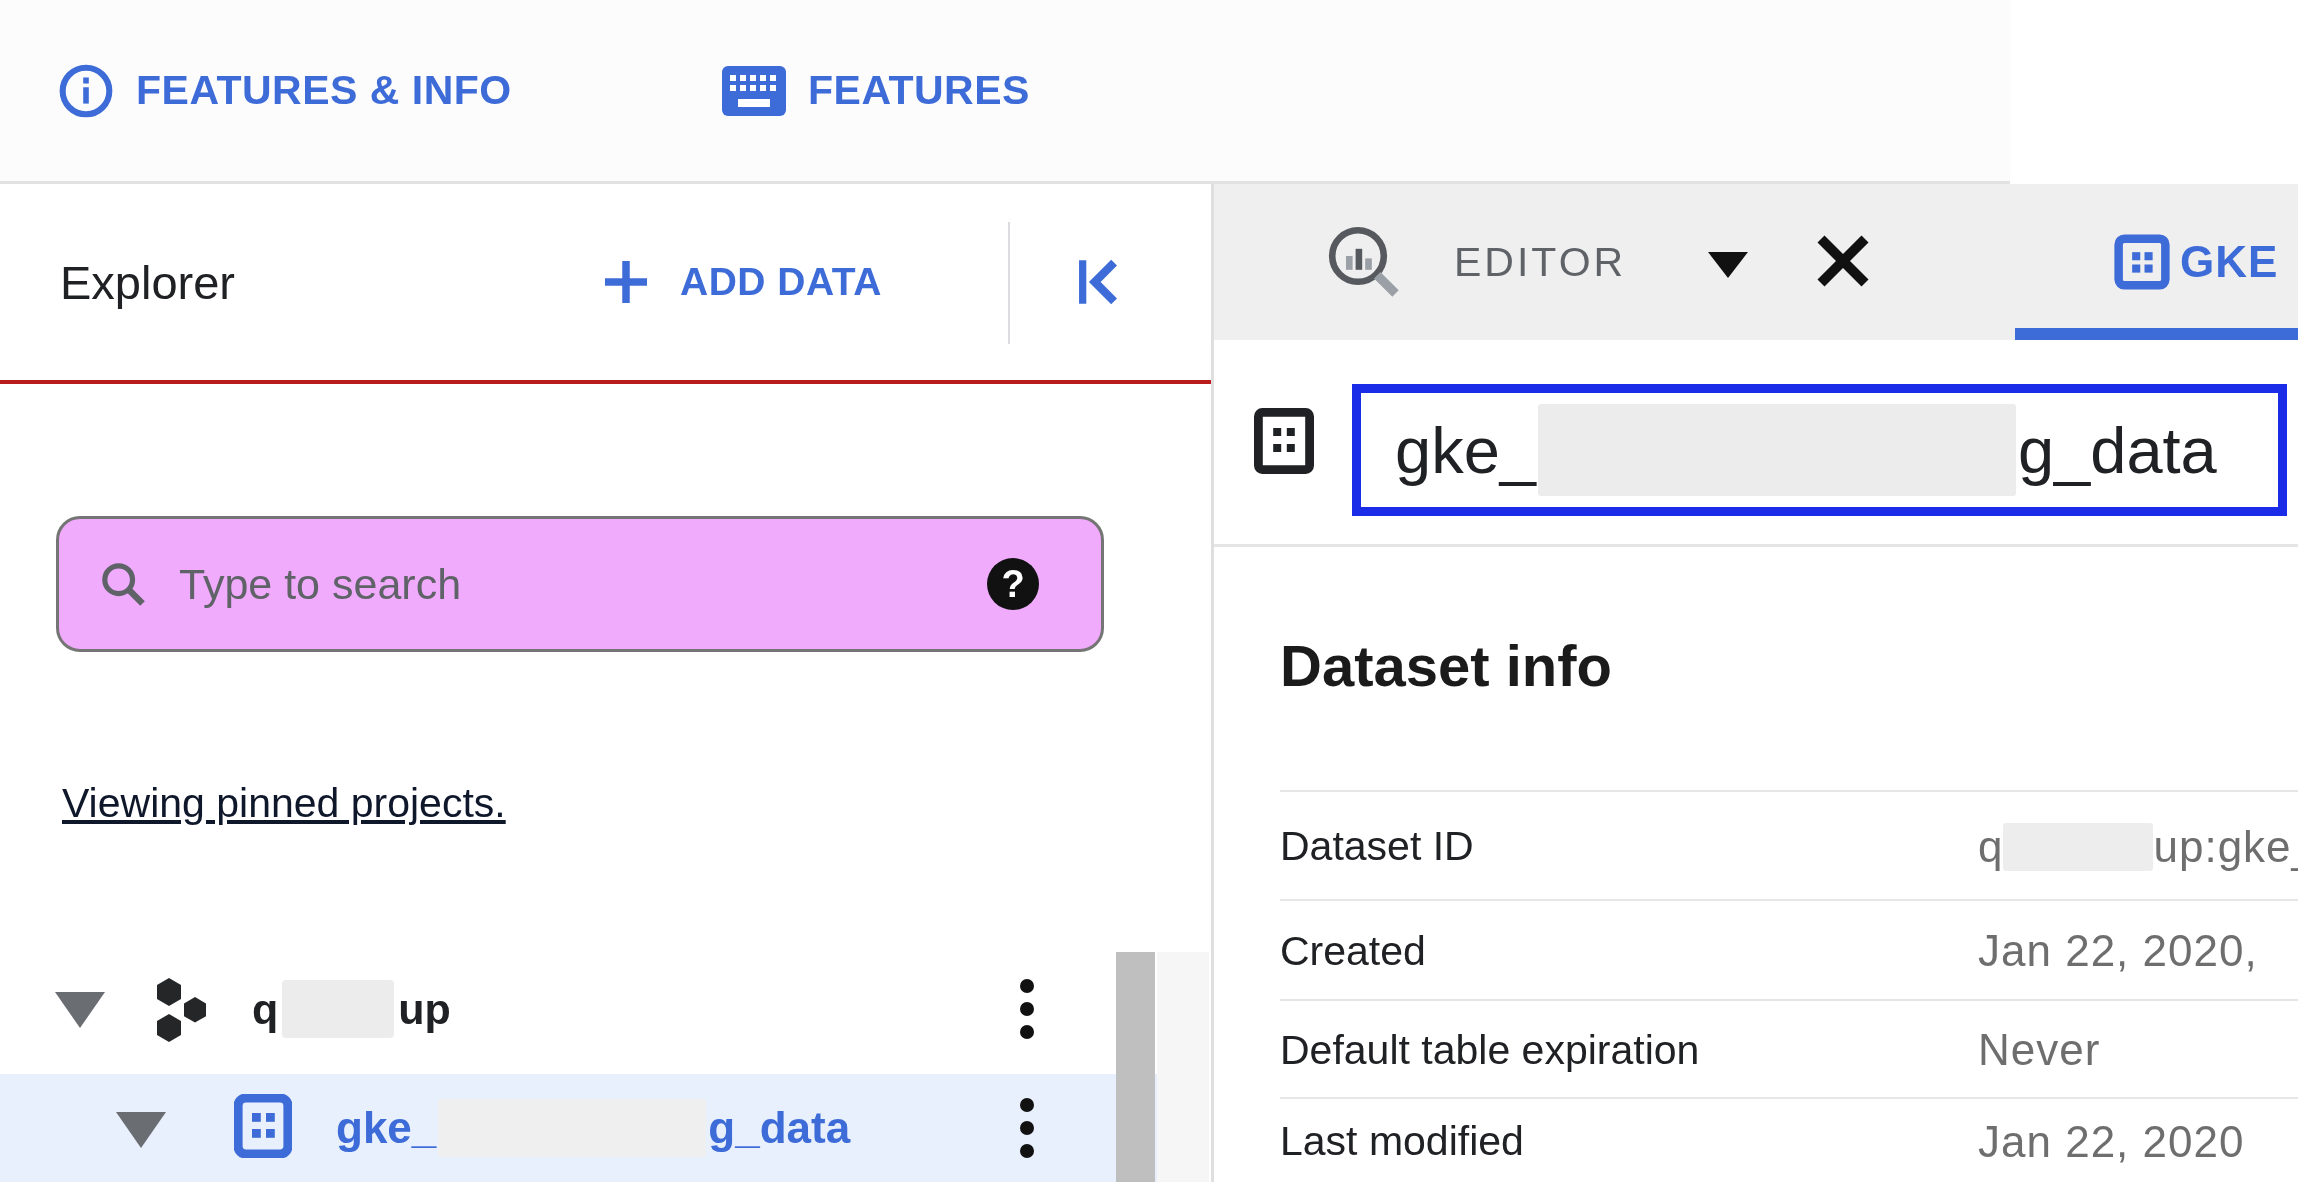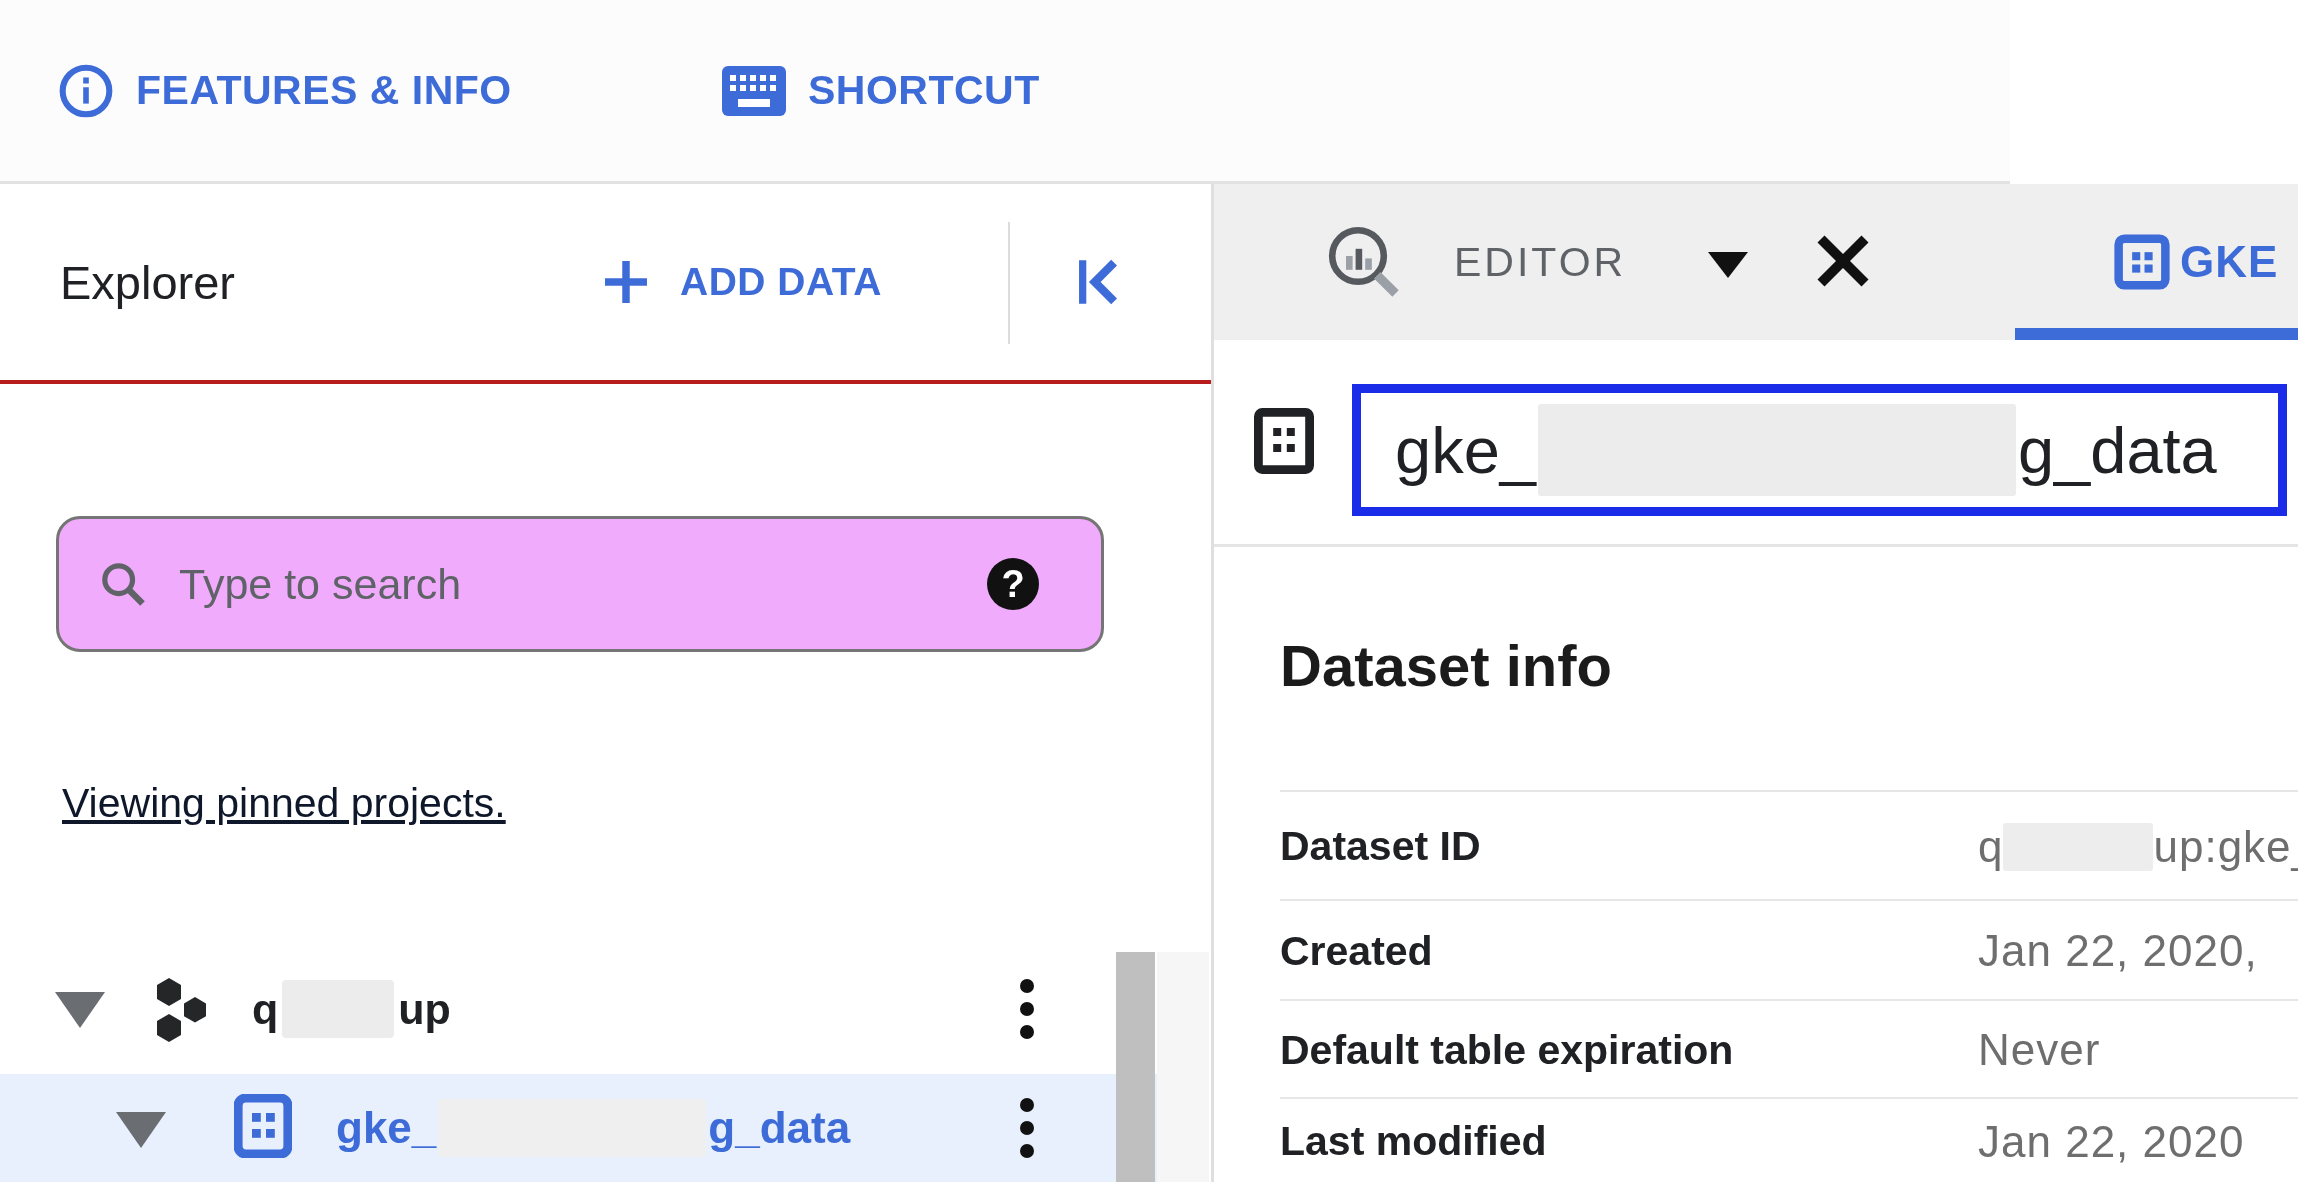--- a/index.html
+++ b/index.html
@@ -75,21 +75,21 @@
   #title-redact{width:478px;height:92px;margin:0 2px;background:#ececec;border-radius:3px;}
   #title-divider{left:0;top:360px;width:1084px;height:3px;background:#e5e5e5;}
 
   
   #info-heading{left:66px;top:448px;font-size:58px;font-weight:700;color:#1b1b1b;}
   .info-row{left:66px;width:1018px;border-top:2px solid #e6e6e6;display:flex;align-items:center;}
   #irow-0{top:606px;height:109px;}
   #irow-1{top:715px;height:100px;}
   #irow-2{top:815px;height:98px;}
   #irow-3{top:913px;height:85px;border-bottom:none;}
-  .info-label{font-size:41px;font-weight:700;color:#202124;white-space:nowrap;}
+  .info-label{font-size:41px;font-weight:400;color:#202124;white-space:nowrap;}
   .info-value{position:absolute;left:698px;font-size:44px;color:#6e6e6e;white-space:nowrap;display:flex;align-items:center;letter-spacing:1px;}
   #idval-redact{width:150px;height:48px;margin:0 0px;background:#ececec;border-radius:3px;opacity:.92;}
 
   svg{display:block;}
 </style>
 </head>
 <body>
 
 <div id="app">
 
@@ -116,21 +116,21 @@
               <rect x="24" y="4.5" width="3" height="3"></rect>
               <rect x="4" y="9.5" width="3" height="3"></rect>
               <rect x="9" y="9.5" width="3" height="3"></rect>
               <rect x="14" y="9.5" width="3" height="3"></rect>
               <rect x="19" y="9.5" width="3" height="3"></rect>
               <rect x="24" y="9.5" width="3" height="3"></rect>
               <rect x="8" y="16.5" width="16" height="4"></rect>
             </g>
           </svg>
       </span>
-      <span class="lbl">SHORTCUT</span>
+      <span class="lbl">FEATURES</span>
     </div>
   </div>
 
   <div id="explorer" class="abs">
 
     <div id="exp-header" class="abs">
       <div id="exp-title" class="abs">Explorer</div>
       <div id="add-data" class="abs">
         <span>
           <svg width="56" height="56" viewBox="0 0 24 24">

